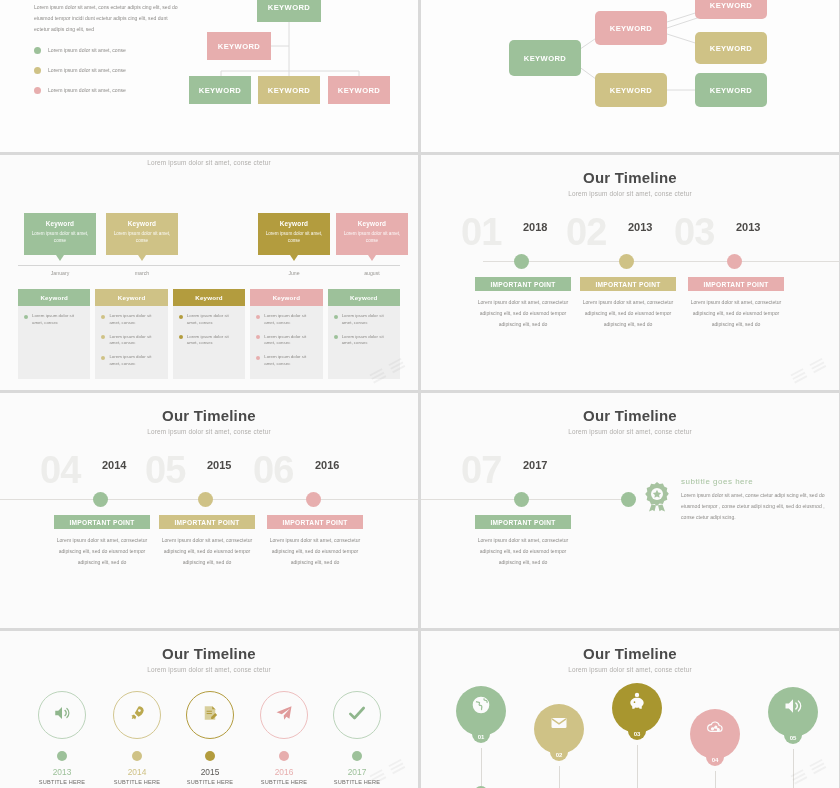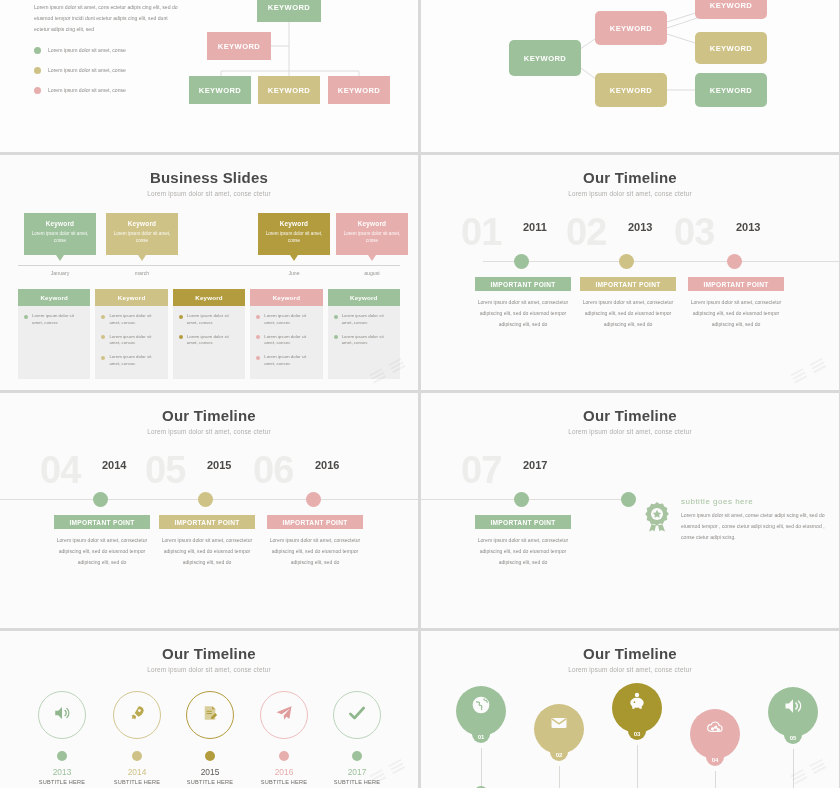--- a/index.html
+++ b/index.html
@@ -243,21 +243,20 @@
       <div class="rnode" style="left:274px;top:32px;width:72px;height:32px;background:#cfc286">
         <span>KEYWORD</span>
       </div>
       <div class="rnode" style="left:274px;top:73px;width:72px;height:34px;background:#9dc19a">
         <span>KEYWORD</span>
       </div>
     </div>
   </div>
 
   <div class="slide">
-    <h2 class="s-title">Business Slides</h2>
     <p class="s-sub">Lorem ipsum dolor sit amet, conse ctetur</p>
 
     <div class="bubbles">
       <div class="bub" style="left:0px;background:#9dc19a">
         <div class="bk">Keyword</div>
         <div class="bt">Lorem ipsum dolor sit amet, conse</div>
         <span class="tail" style="border-top:6px solid #9dc19a"></span>
       </div>
       <div class="bub" style="left:82px;background:#cfc286">
         <div class="bk">Keyword</div>
@@ -370,21 +369,21 @@
   </div>
 
   <div class="slide">
     <h2 class="s-title">Our Timeline</h2>
     <p class="s-sub">Lorem ipsum dolor sit amet, conse ctetur</p>
     <div class="tl">
       <div class="tl-line" style="left:62px;right:0px;"></div>
 
       <div class="tl-item" style="left:62px">
         <div class="big-num">01</div>
-        <div class="yr">2011</div>
+        <div class="yr">2018</div>
         <div class="tl-dot" style="background:#9dc19a"></div>
         <div class="imp" style="background:#9dc19a">IMPORTANT POINT</div>
         <div class="tl-txt">Lorem ipsum dolor sit amet, consectetur adipiscing elit, sed do eiusmod tempor adipiscing elit, sed do</div>
       </div>
       <div class="tl-item" style="left:167px">
         <div class="big-num">02</div>
         <div class="yr">2013</div>
         <div class="tl-dot" style="background:#cfc286"></div>
         <div class="imp" style="background:#cfc286">IMPORTANT POINT</div>
         <div class="tl-txt">Lorem ipsum dolor sit amet, consectetur adipiscing elit, sed do eiusmod tempor adipiscing elit, sed do</div>
@@ -439,21 +438,21 @@
       <div class="tl-item" style="left:62px">
         <div class="big-num">07</div>
         <div class="yr">2017</div>
         <div class="tl-dot" style="background:#9dc19a"></div>
         <div class="imp" style="background:#9dc19a">IMPORTANT POINT</div>
         <div class="tl-txt">Lorem ipsum dolor sit amet, consectetur adipiscing elit, sed do eiusmod tempor adipiscing elit, sed do</div>
       </div>
 
       <div class="tl-dot" style="left:200px;background:#9dc19a"></div>
 
-      <div class="award" style="left:222px;top:22px;display:flex;gap:10px;margin-top:20px;">
+      <div class="award" style="left:222px;top:22px;display:flex;gap:10px;">
         <span style="flex:none;margin-top:4px;">
           <svg width="28" height="34" viewBox="0 0 28 34" fill="#a7c3a0">
             <path d="M14 1 l2.6 2.1 3.3-.6 1.3 3.1 3.1 1.3-.6 3.3 2.1 2.6-2.1 2.6.6 3.3-3.1 1.3-1.3 3.1-3.3-.6L14 25l-2.6-2.1-3.3.6-1.3-3.1-3.1-1.3.6-3.3L2.2 13l2.1-2.6-.6-3.3 3.1-1.3 1.3-3.1 3.3.6z"></path>
             <circle cx="14" cy="13" r="6" fill="#fbfbfb"></circle>
             <path d="M14 8.8l1.3 2.7 2.9.4-2.1 2 .5 2.9-2.6-1.4-2.6 1.4.5-2.9-2.1-2 2.9-.4z" fill="#a7c3a0"></path>
             <path d="M8.5 23.5 l-2.5 7 3.5-1.6 2 1.4 1.5-6z" fill="#a7c3a0"></path>
             <path d="M19.5 23.5 l2.5 7-3.5-1.6-2 1.4-1.5-6z" fill="#a7c3a0"></path>
           </svg>
         </span>
         <div>

